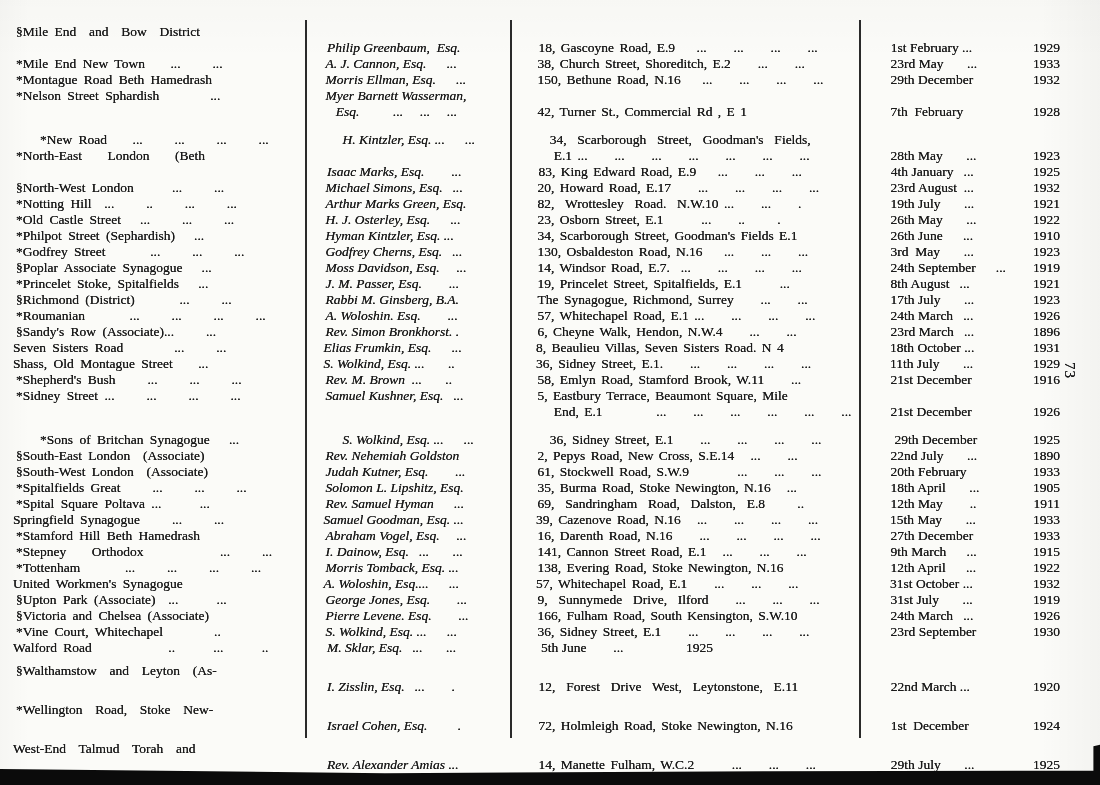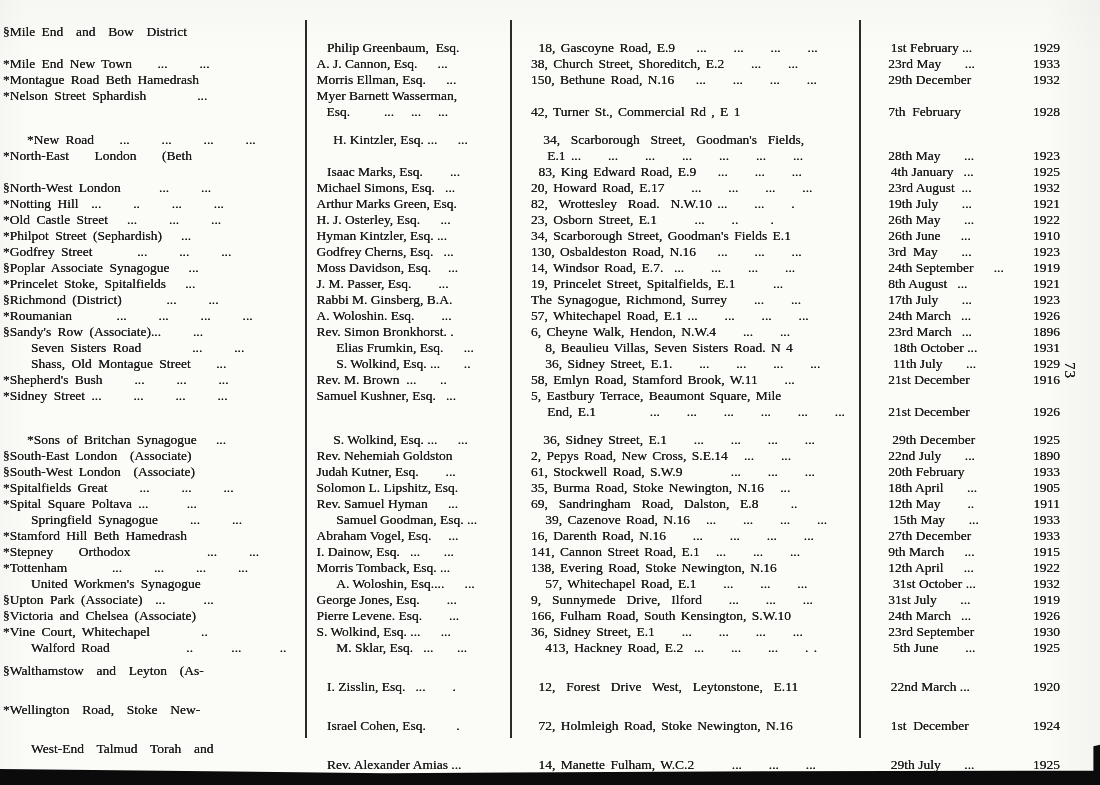--- a/index.html
+++ b/index.html
@@ -13,24 +13,24 @@
   
   #page::before{content:"";position:absolute;inset:0;pointer-events:none;
     background:linear-gradient(180deg,rgba(0,0,0,0.015),rgba(0,0,0,0) 60px),
                linear-gradient(90deg,rgba(0,0,0,0.02),rgba(0,0,0,0) 30px,rgba(0,0,0,0) 1040px,rgba(0,0,0,0.03));}
   #table{position:absolute;left:0;top:24px;width:1060px;}
   .line{display:flex;height:16px;line-height:16px;font-size:13.5px;
     white-space:pre;text-shadow:0 0 0.45px currentColor;}
   .gap1{margin-top:7px;}
   .gap2{margin-top:12px;margin-left:24px;}
   .c1{width:304px;overflow:hidden;word-spacing:3px;}
-  .ind0{padding-left:3px;}
-  .ind1{padding-left:31px;}
+  .ind0{padding-left:16px;}
+  .ind1{padding-left:13px;}
   .ind2{padding-left:18px;margin-top:40px;}
-  .c2{width:205px;padding-left:10px;overflow:hidden;}
+  .c2{width:205px;padding-left:10px;overflow:hidden;font-style:italic;}
   .c3{width:349px;padding-left:10px;overflow:hidden;word-spacing:2px;}
   .c4{width:172px;padding-left:9px;display:flex;overflow:hidden;}
   .c4 .y{margin-left:auto;text-align:center;}
   .vrule{position:absolute;top:20px;height:718px;width:1.6px;background:#2a2a2a;}
   #rule1{left:305px;}
   #rule2{left:510px;}
   #rule3{left:859px;}
   #pagenum{position:absolute;right:22px;top:362px;font-size:15px;
     transform:rotate(90deg);letter-spacing:1px;text-shadow:0 0 0.45px currentColor;}
   #scanbar{position:absolute;left:0;bottom:0;width:1100px;height:42px;background:#0b0b0b;
@@ -71,21 +71,21 @@
       <div class="line"><span class="c1 ind0">*Spitalfields Great     ...     ...     ...</span><span class="c2">Solomon L. Lipshitz, Esq.</span><span class="c3">35, Burma Road, Stoke Newington, N.16   ...</span><span class="c4"><span class="d">18th April       ...</span><span class="y">1905</span></span></div>
       <div class="line"><span class="c1 ind0">*Spital Square Poltava ...      ...</span><span class="c2">Rev. Samuel Hyman      ...</span><span class="c3">69,  Sandringham  Road,  Dalston,  E.8      ..</span><span class="c4"><span class="d">12th May        ..</span><span class="y">1911</span></span></div>
       <div class="line"><span class="c1 ind1">Springfield Synagogue     ...     ...</span><span class="c2">Samuel Goodman, Esq. ...</span><span class="c3">39, Cazenove Road, N.16   ...     ...     ...     ...</span><span class="c4"><span class="d">15th May       ...</span><span class="y">1933</span></span></div>
       <div class="line"><span class="c1 ind0">*Stamford Hill Beth Hamedrash</span><span class="c2">Abraham Vogel, Esq.     ...</span><span class="c3">16, Darenth Road, N.16     ...     ...     ...     ...</span><span class="c4"><span class="d">27th December</span><span class="y">1933</span></span></div>
       <div class="line"><span class="c1 ind0">*Stepney    Orthodox            ...     ...</span><span class="c2">I. Dainow, Esq.   ...       ...</span><span class="c3">141, Cannon Street Road, E.1   ...     ...     ...</span><span class="c4"><span class="d">9th March      ...</span><span class="y">1915</span></span></div>
       <div class="line"><span class="c1 ind0">*Tottenham       ...     ...     ...     ...</span><span class="c2">Morris Tomback, Esq. ...</span><span class="c3">138, Evering Road, Stoke Newington, N.16</span><span class="c4"><span class="d">12th April      ...</span><span class="y">1922</span></span></div>
       <div class="line"><span class="c1 ind1">United Workmen's Synagogue</span><span class="c2">A. Woloshin, Esq....      ...</span><span class="c3">57, Whitechapel Road, E.1     ...     ...     ...</span><span class="c4"><span class="d">31st October ...</span><span class="y">1932</span></span></div>
       <div class="line"><span class="c1 ind0">§Upton Park (Associate)  ...      ...</span><span class="c2">George Jones, Esq.        ...</span><span class="c3">9,  Sunnymede  Drive,  Ilford     ...     ...     ...</span><span class="c4"><span class="d">31st July       ...</span><span class="y">1919</span></span></div>
       <div class="line"><span class="c1 ind0">§Victoria and Chelsea (Associate)</span><span class="c2">Pierre Levene. Esq.        ...</span><span class="c3">166, Fulham Road, South Kensington, S.W.10</span><span class="c4"><span class="d">24th March   ...</span><span class="y">1926</span></span></div>
       <div class="line"><span class="c1 ind0">*Vine Court, Whitechapel        ..</span><span class="c2">S. Wolkind, Esq. ...      ...</span><span class="c3">36, Sidney Street, E.1     ...     ...     ...     ...</span><span class="c4"><span class="d">23rd September</span><span class="y">1930</span></span></div>
-      <div class="line"><span class="c1 ind1">Walford Road            ..      ...      ..</span><span class="c2">M. Sklar, Esq.   ...       ...</span><span class="c3">413, Hackney Road, E.2  ...     ...     ...     . .</span><span class="c4"><span class="d">5th June        ...</span><span class="y">1925</span></span></div>
+      <div class="line"><span class="c1 ind1">Walford Road            ..      ...      ..</span><span class="c2">M. Sklar, Esq.   ...       ...</span><span class="c4"><span class="d">5th June        ...</span><span class="y">1925</span></span></div>
       <div class="line gap1"><span class="c1 ind0">§Walthamstow  and  Leyton  (As-</span><span class="c2"></span><span class="c3"></span><span class="c4"><span class="d"></span><span class="y"></span></span></div>
       <div class="line"><span class="c1 ind2">sociate)        ...     ...     ...</span><span class="c2">I. Zisslin, Esq.   ...        .</span><span class="c3">12,  Forest  Drive  West,  Leytonstone,  E.11</span><span class="c4"><span class="d">22nd March ...</span><span class="y">1920</span></span></div>
       <div class="line gap1"><span class="c1 ind0">*Wellington  Road,  Stoke  New-</span><span class="c2"></span><span class="c3"></span><span class="c4"><span class="d"></span><span class="y"></span></span></div>
       <div class="line"><span class="c1 ind2">ington          ...     ...     ...     ...</span><span class="c2">Israel Cohen, Esq.         .</span><span class="c3">72, Holmleigh Road, Stoke Newington, N.16</span><span class="c4"><span class="d">1st  December</span><span class="y">1924</span></span></div>
       <div class="line gap1"><span class="c1 ind1">West-End  Talmud  Torah  and</span><span class="c2"></span><span class="c3"></span><span class="c4"><span class="d"></span><span class="y"></span></span></div>
       <div class="line"><span class="c1 ind2">Bikkur Holim     ...     ...     ...</span><span class="c2">Rev. Alexander Amias ...</span><span class="c3">14, Manette Fulham, W.C.2       ...     ...     ...</span><span class="c4"><span class="d">29th July       ...</span><span class="y">1925</span></span></div>
     </div>
   <div id="rule1" class="vrule"></div>
   <div id="rule2" class="vrule"></div>
   <div id="rule3" class="vrule"></div>

